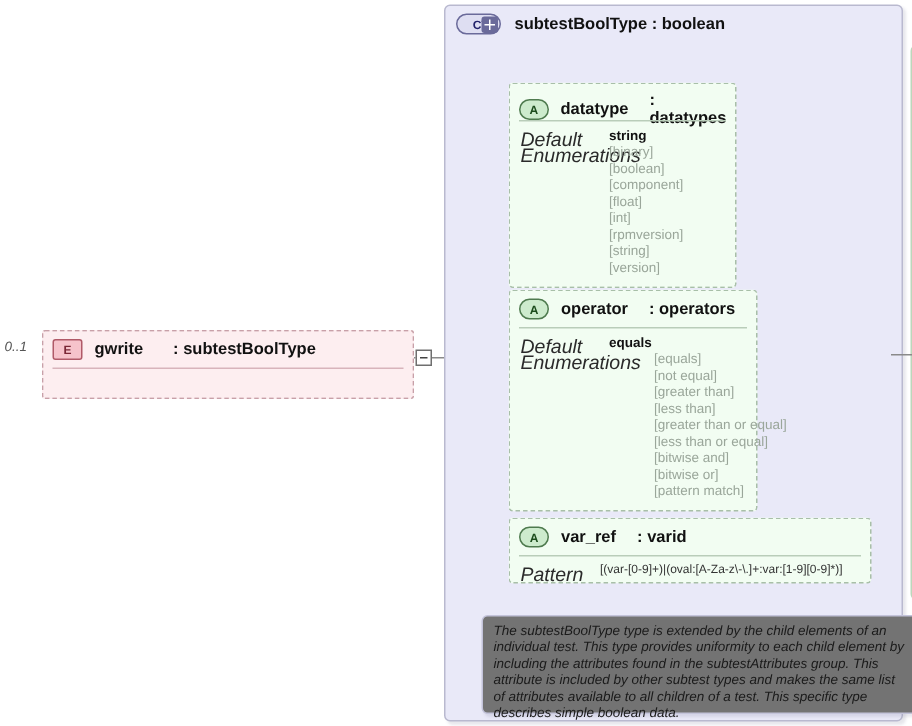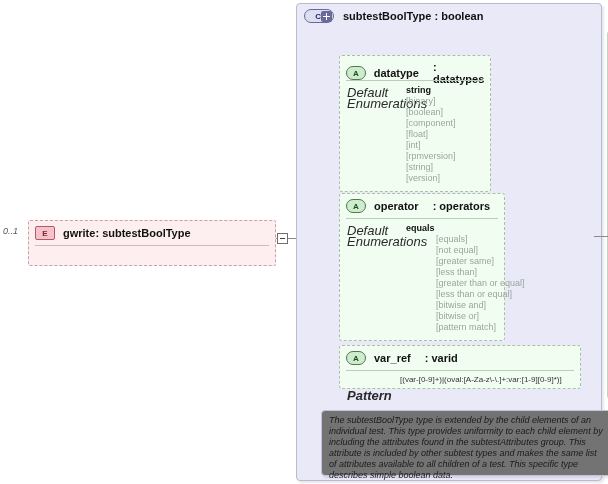--- a/index.html
+++ b/index.html
@@ -36,21 +36,21 @@
     width:20px;height:14px;
     background:#f6c3cb;
     border:1px solid #b05a68;
     color:#7a2736;
     border-radius:2px;
   }
   #gwrite-name{
     font-size:11px;font-weight:bold;color:#111;margin-left:8px;
   }
   #gwrite-type{
-    font-size:11px;font-weight:bold;color:#111;
+    font-size:11px;font-weight:bold;color:#111;margin-left:20px;
   }
   #gwrite-sep{
     position:absolute;left:6px;right:6px;top:24px;height:1px;
     background:#d8b4bb;
   }
   #gwrite-doc{
     position:absolute;left:7px;top:27px;right:5px;
     font-style:italic;font-size:9px;color:#222;line-height:11px;
   }
   #gwrite-card{
@@ -223,38 +223,38 @@
       <span class="attr-name">operator</span>
       <span class="attr-type">: operators</span>
     </div>
     <div class="attr-sep" style="top:24px;"></div>
     <div class="lbl" style="left:7px;top:29px;">Default</div>
     <div class="lbl" style="left:7px;top:40px;">Enumerations</div>
     <div class="val-default" style="left:66px;top:29px;">equals</div>
     <div class="enum-list" style="left:66px;top:40px;padding-left:30px;">
       <div>[equals]</div>
       <div>[not equal]</div>
-      <div>[greater same]</div>
+      <div>[greater than]</div>
       <div>[less than]</div>
       <div>[greater than or equal]</div>
       <div>[less than or equal]</div>
       <div>[bitwise and]</div>
       <div>[bitwise or]</div>
       <div>[pattern match]</div>
     </div>
   </div>
 
   <div class="attr-box" style="left:42px;top:341px;width:242px;height:44px;">
     <div class="attr-head">
       <span class="badge attr-badge">A</span>
       <span class="attr-name">var_ref</span>
       <span class="attr-type">: varid</span>
     </div>
     <div class="attr-sep" style="top:24px;"></div>
-    <div class="lbl" style="left:7px;top:42px;font-weight:bold;">Pattern</div>
+    <div class="lbl" style="left:7px;top:29px;font-weight:normal;">Pattern</div>
     <div class="pattern-val" style="left:60px;top:29px;">[(var-[0-9]+)|(oval:[A-Za-z\-\.]+:var:[1-9][0-9]*)]</div>
   </div>
 
 </div>
 
 <div class="abs" id="doc-box">
   <div id="doc-text">The subtestBoolType type is extended by the child elements of an individual test.  This type provides uniformity to each child element by including the attributes found in the subtestAttributes group.  This attribute is included by other subtest types and makes the same list of attributes available to all children of a test.  This specific type describes simple boolean data.</div>
 </div>
 
 </body></html>

